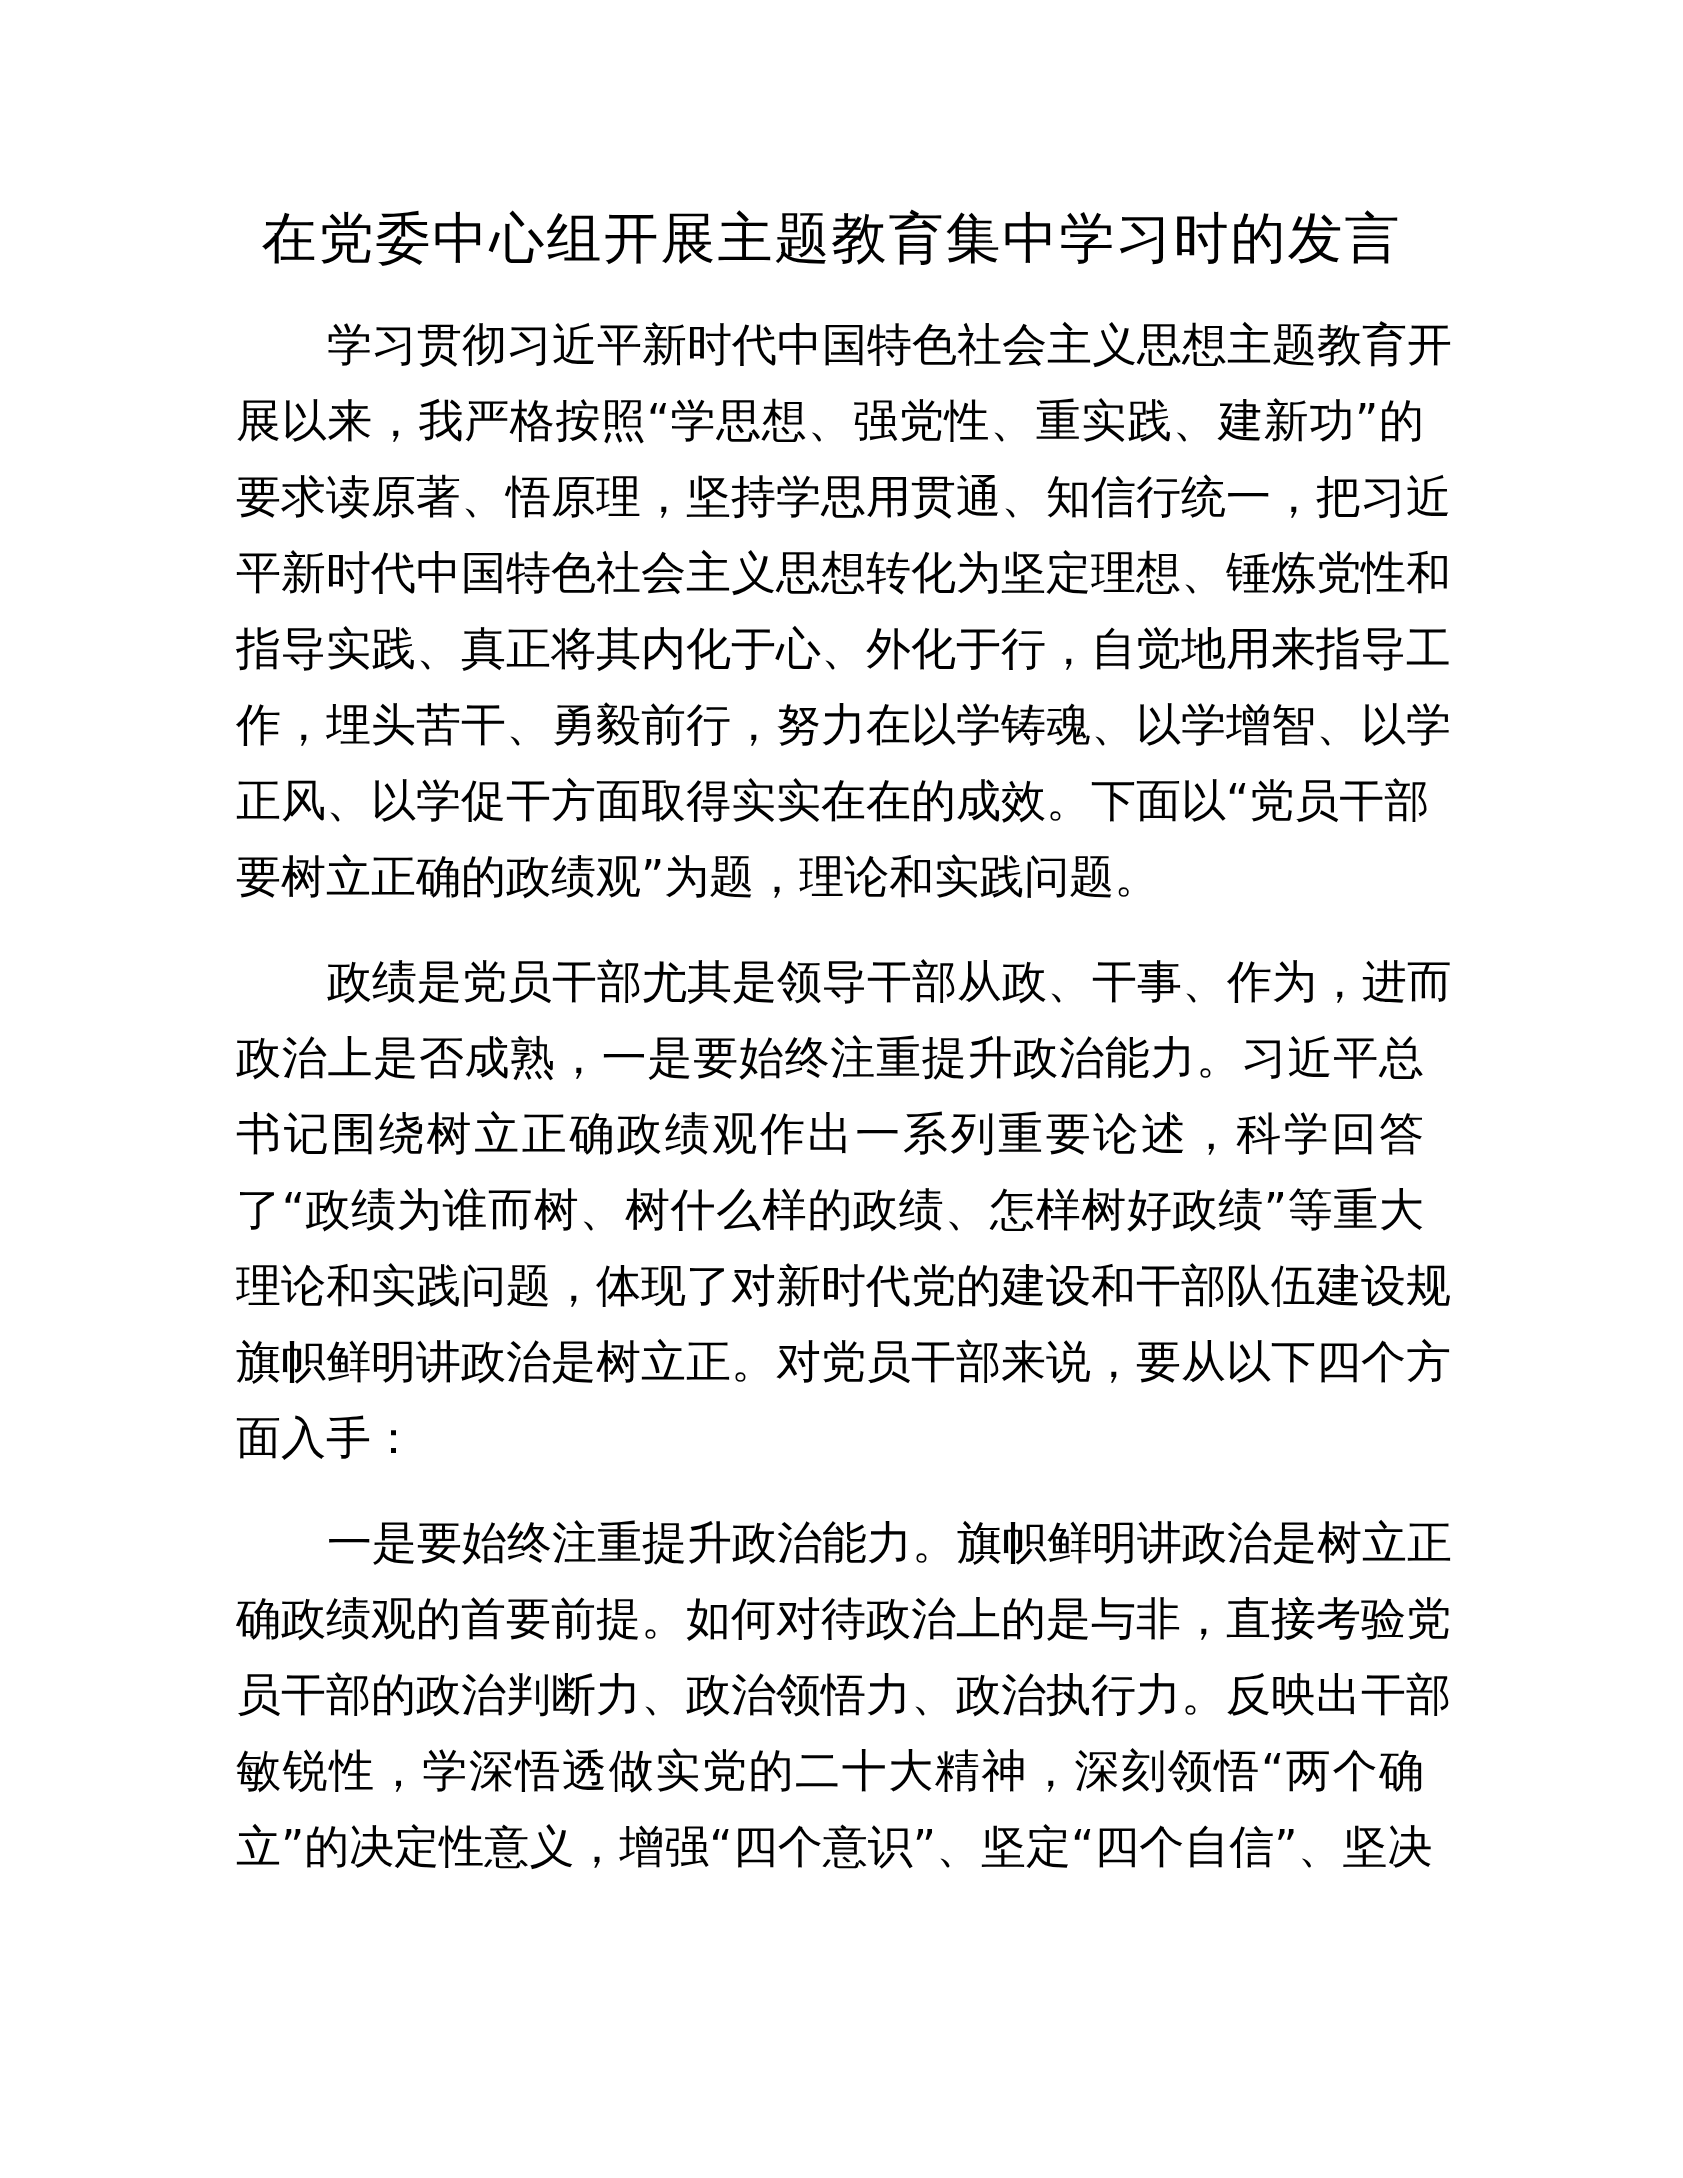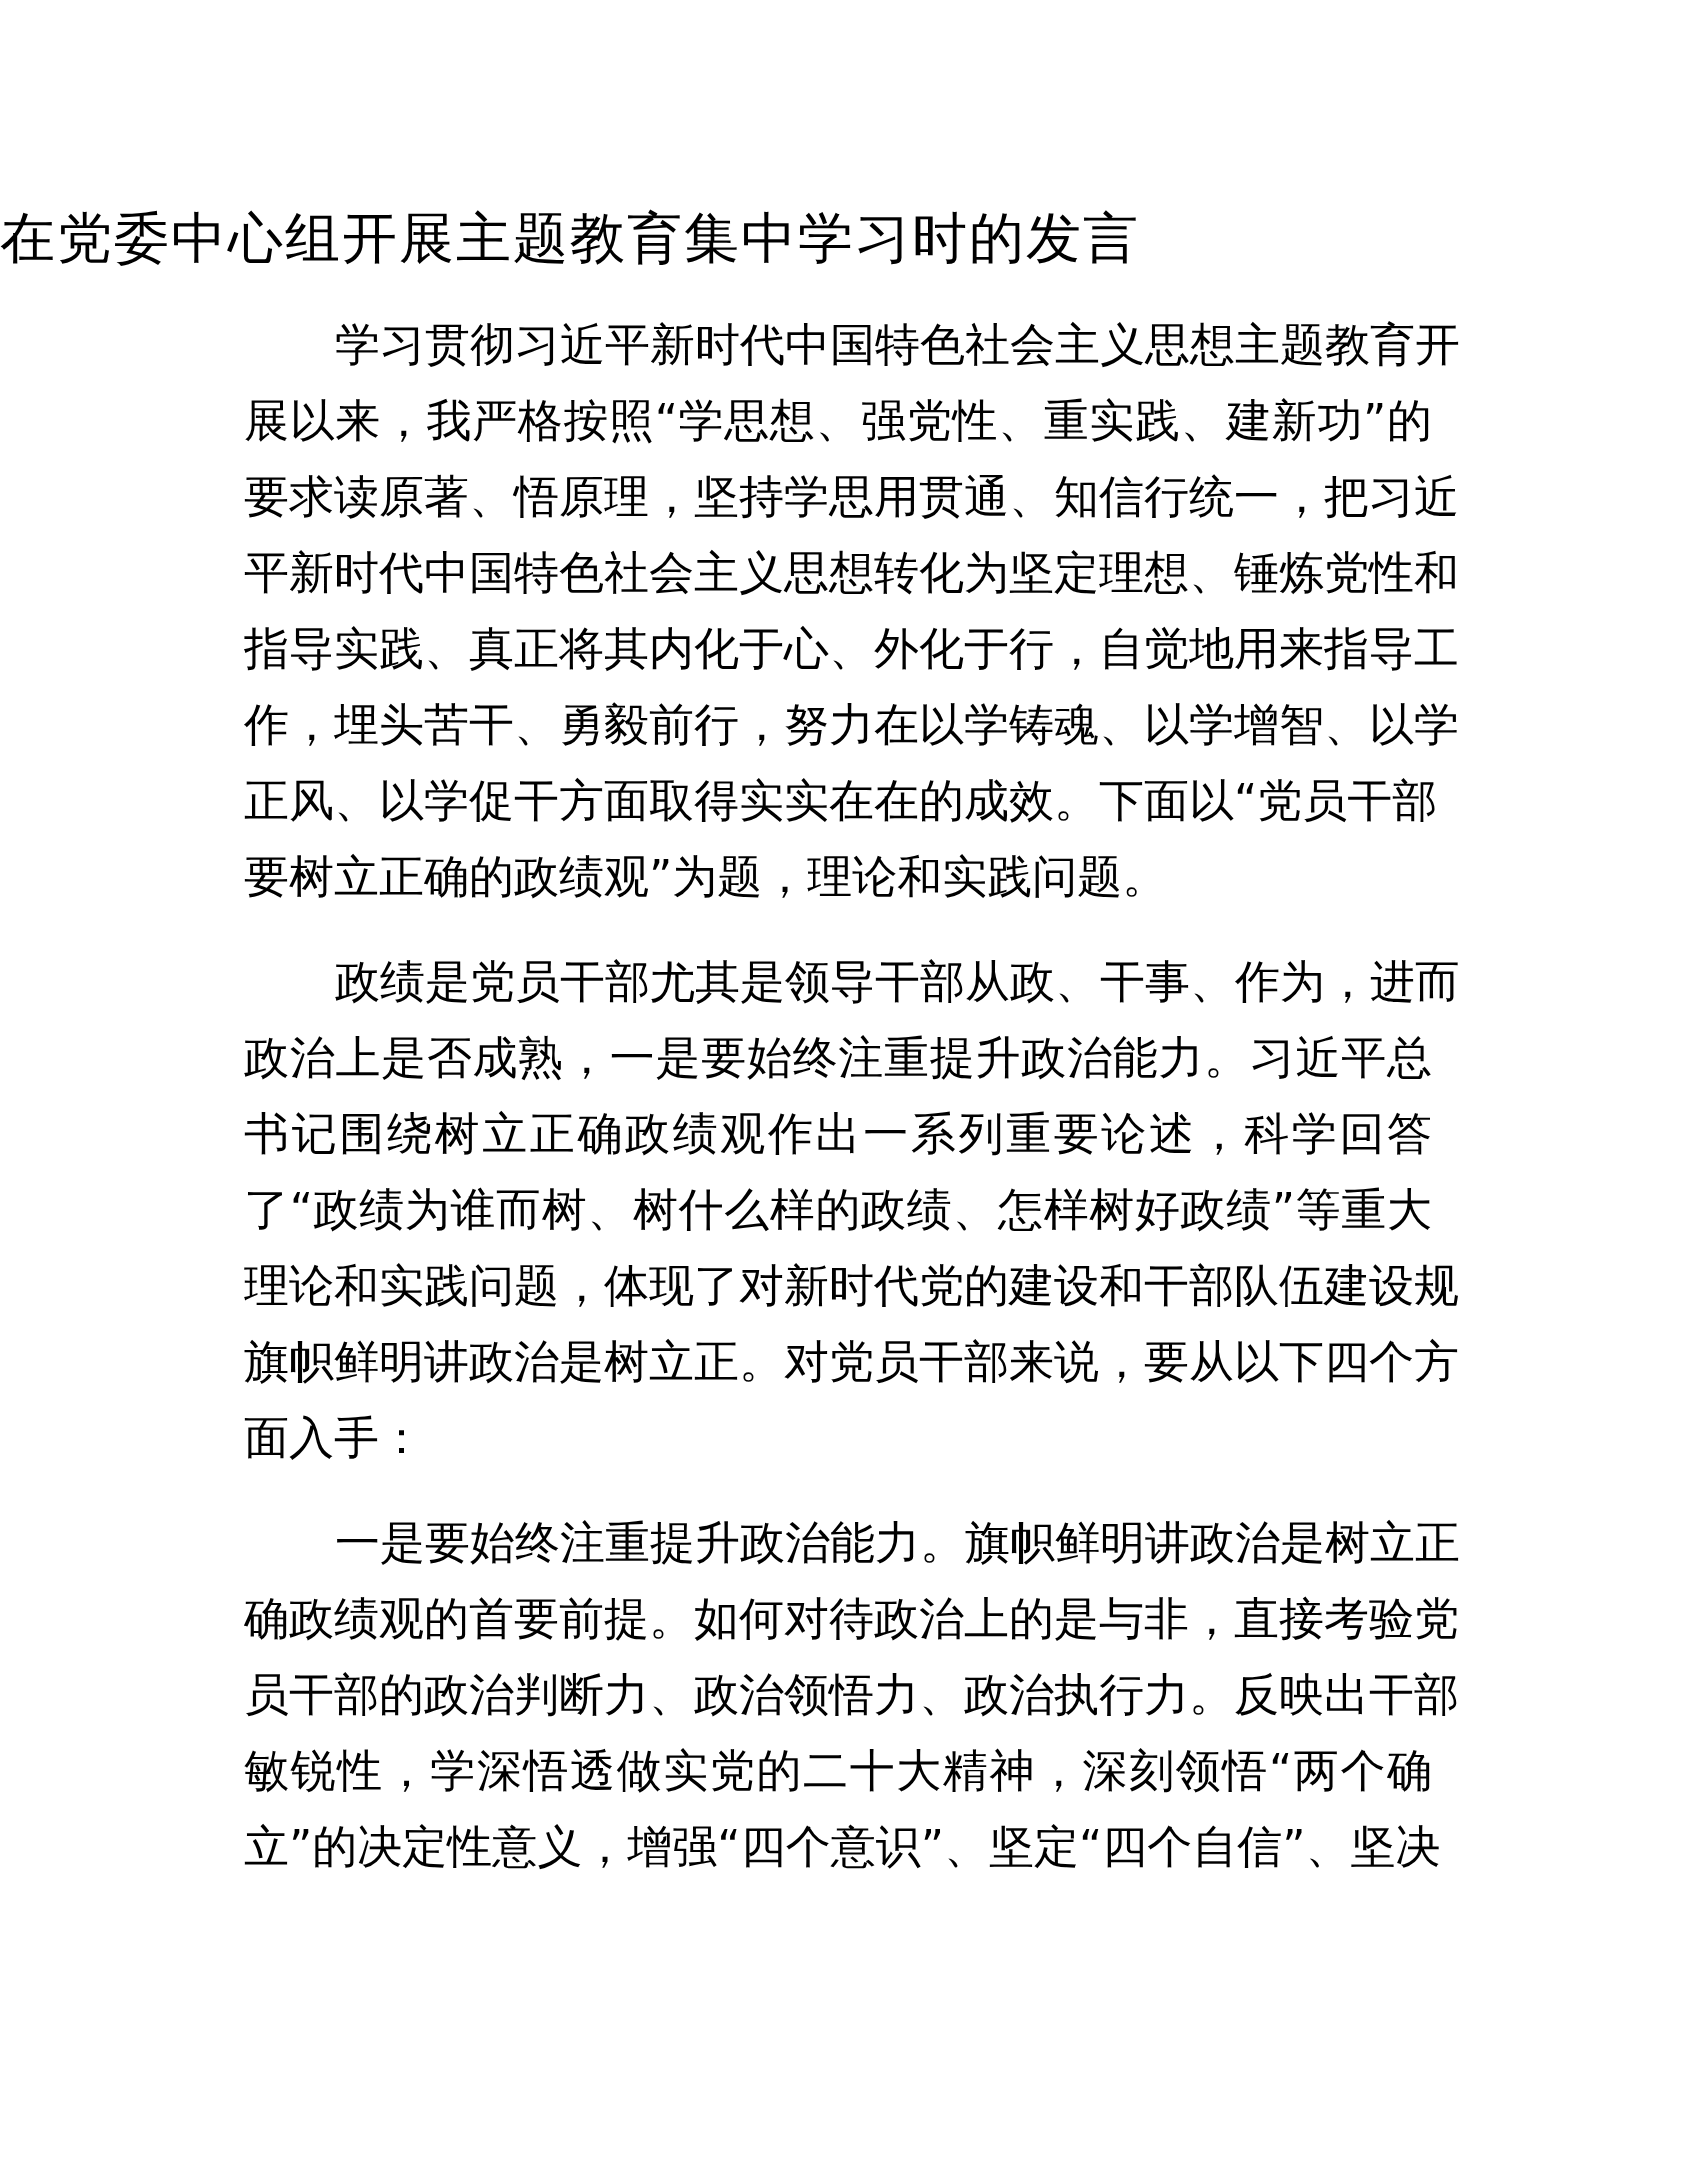--- a/index.html
+++ b/index.html
@@ -21,29 +21,30 @@
       top: 0;
       width: 1683px;
       height: 2178px;
       background: #ffffff;
     }
     .title {
       position: absolute;
       left: 0;
       top: 204px;
       width: 1663px;
+      text-align: center;
       font-size: 55px;
       line-height: 69px;
       letter-spacing: 2px;
       font-weight: normal;
       margin: 0;
     }
     .body {
       position: absolute;
-      left: 244px;
+      left: 236px;
       top: 307px;
       width: 1188px;
     }
     .line {
       display: block;
       white-space: nowrap;
       text-align: justify;
       text-align-last: justify;
       height: 76px;
     }

